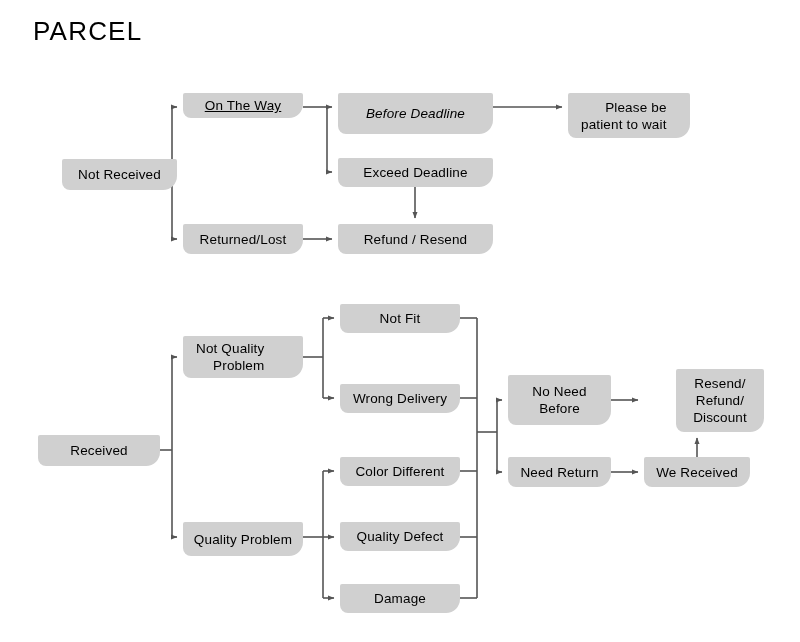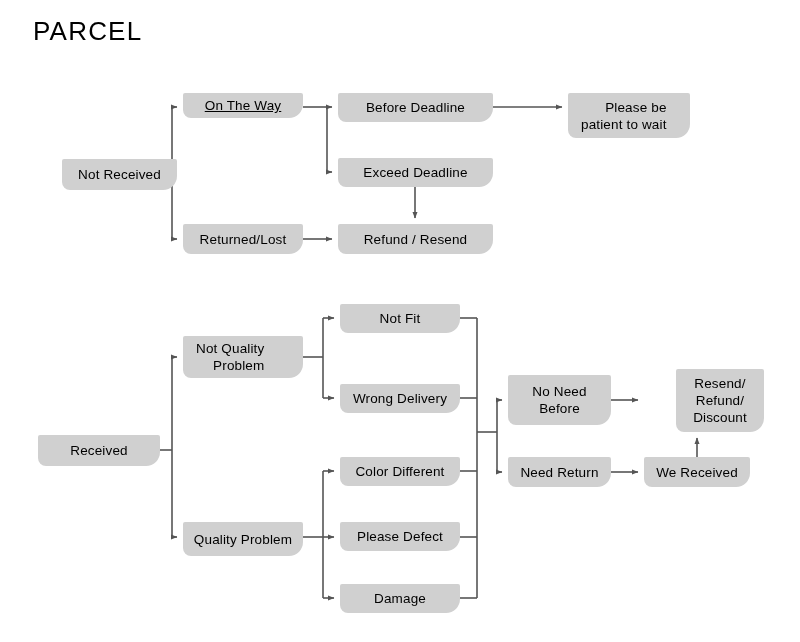--- a/index.html
+++ b/index.html
@@ -120,21 +120,21 @@
 
     </g>
   </svg>
 
   <div class="node center" style="left:38px; top:159px; width:115px; height:31px;margin-left:24px;">Not Received</div>
 
   <div class="node center" style="left:183px; top:93px; width:120px; height:25px;text-decoration:underline;">On The Way</div>
 
   <div class="node center" style="left:183px; top:224px; width:120px; height:30px;">Returned/Lost</div>
 
-  <div class="node center" style="left:338px; top:93px; width:155px; height:29px;">Before Deadline</div>
+  <div class="node center" style="left:338px; top:93px; width:155px; height:41px;font-style:italic;">Before Deadline</div>
 
   <div class="node center" style="left:338px; top:158px; width:155px; height:29px;">Exceed Deadline</div>
 
   <div class="node center" style="left:338px; top:224px; width:155px; height:30px;">Refund / Resend</div>
 
   <div class="node left" style="left:568px; top:93px; width:122px; height:45px;">Please be
 patient to wait</div>
 
   <div class="node center" style="left:38px; top:435px; width:122px; height:31px;text-align:right;">Received</div>
 
@@ -142,21 +142,21 @@
 Problem</div>
 
   <div class="node center" style="left:183px; top:522px; width:120px; height:34px;">Quality Problem</div>
 
   <div class="node center" style="left:340px; top:304px; width:120px; height:29px;">Not Fit</div>
 
   <div class="node center" style="left:340px; top:384px; width:120px; height:29px;">Wrong Delivery</div>
 
   <div class="node center" style="left:340px; top:457px; width:120px; height:29px;">Color Different</div>
 
-  <div class="node center" style="left:340px; top:522px; width:120px; height:29px;">Please Defect</div>
+  <div class="node center" style="left:340px; top:522px; width:120px; height:29px;">Quality Defect</div>
 
   <div class="node center" style="left:340px; top:584px; width:120px; height:29px;">Damage</div>
 
   <div class="node center" style="left:508px; top:375px; width:103px; height:50px;">No Need
 Before</div>
 
   <div class="node center" style="left:508px; top:457px; width:103px; height:30px;">Need Return</div>
 
   <div class="node center" style="left:676px; top:369px; width:88px; height:63px;">Resend/
 Refund/

